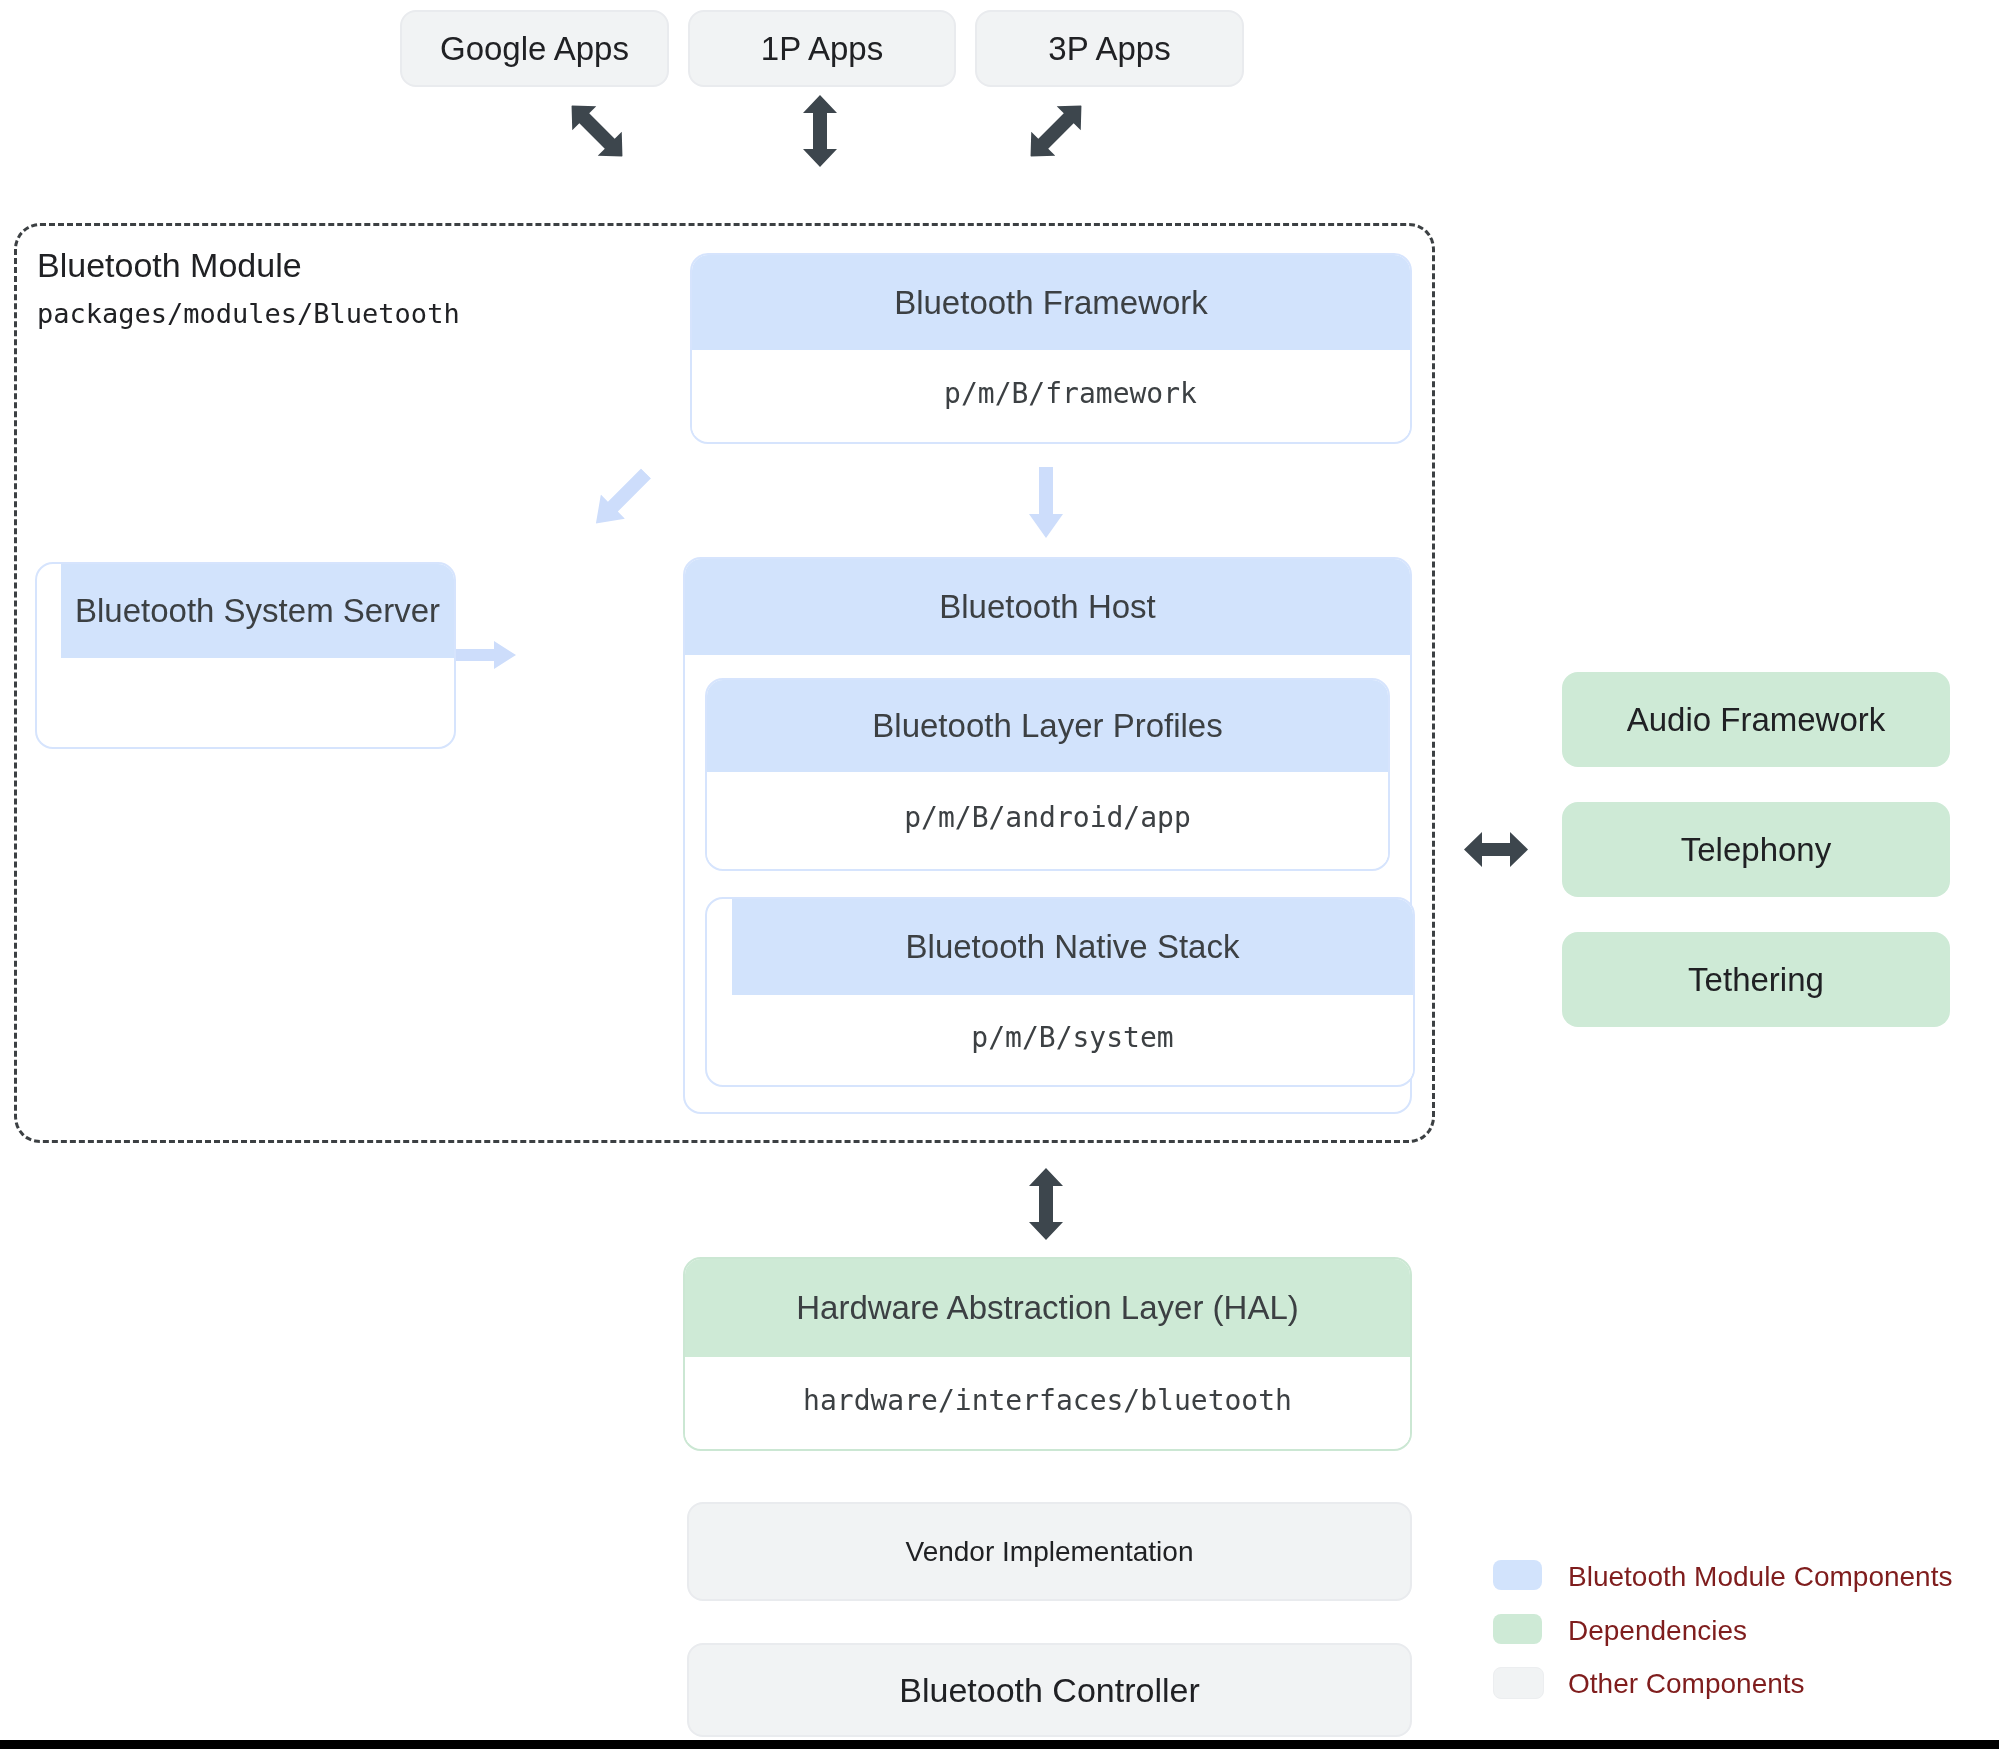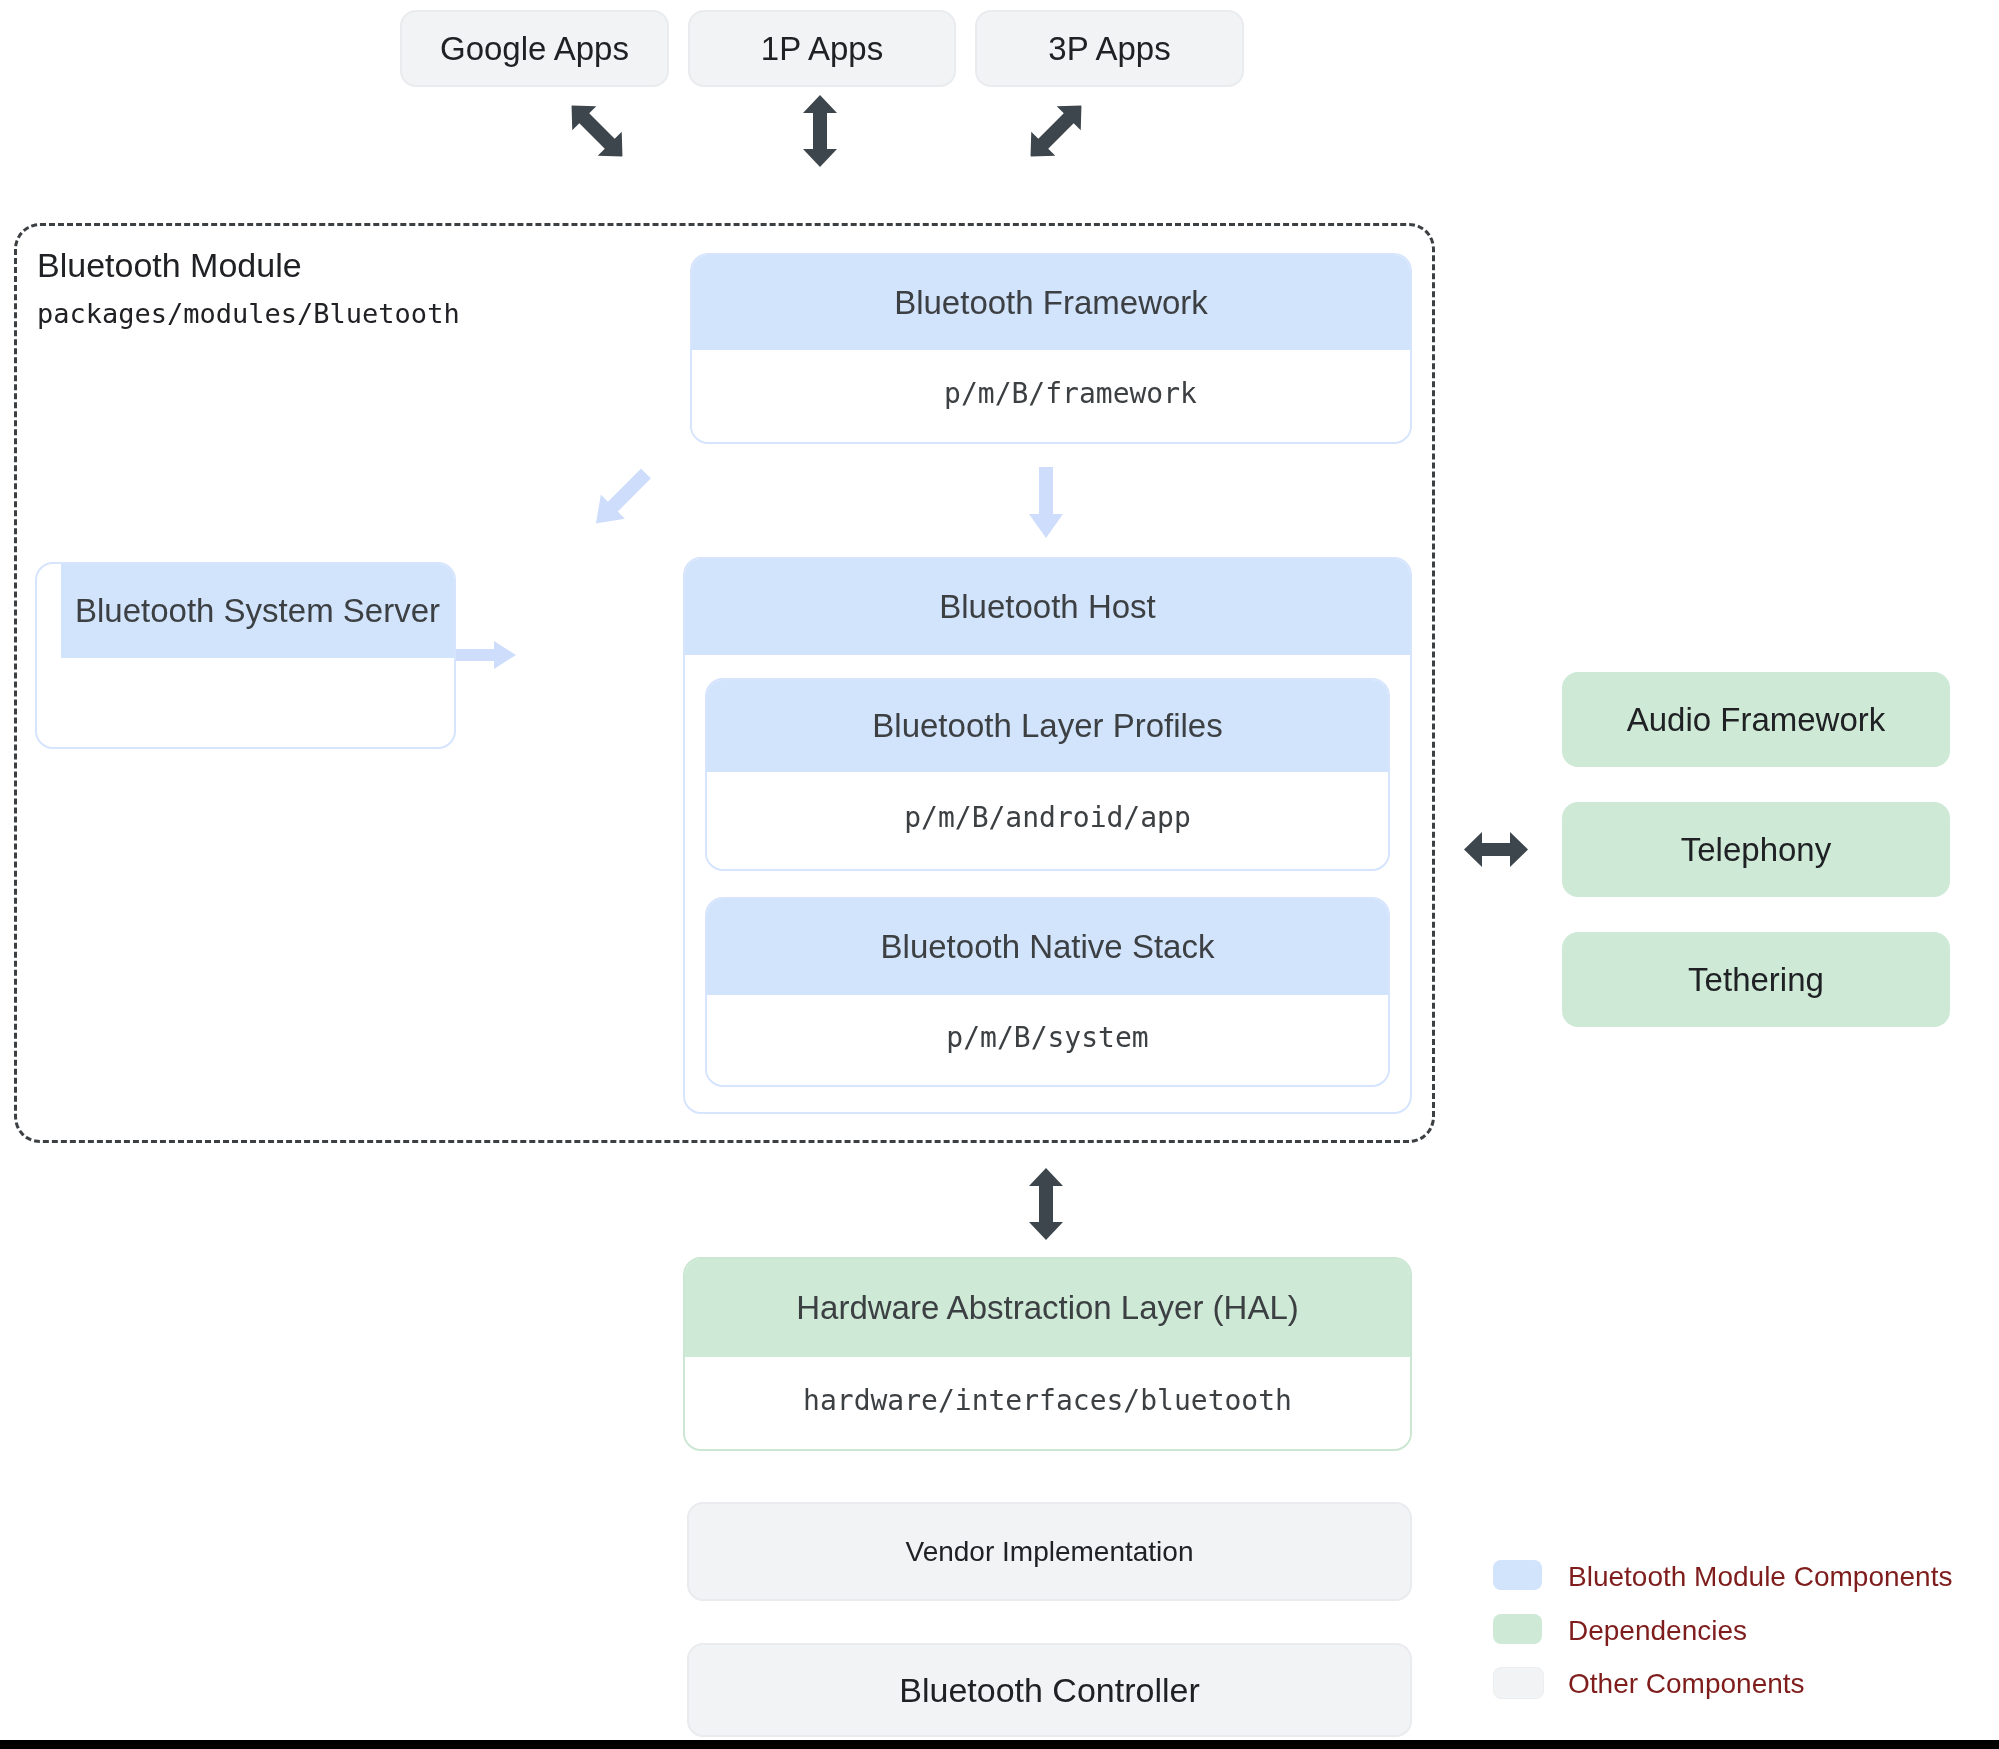--- a/index.html
+++ b/index.html
@@ -112,21 +112,21 @@
 
   <div class="abs card" style="left:683px; top:557px; width:725px; height:553px;">
     <div class="head" style="height:96px;">Bluetooth Host</div>
   </div>
 
   <div class="abs card" style="left:705px; top:678px; width:681px; height:189px;">
     <div class="head" style="height:92px;">Bluetooth Layer Profiles</div>
     <div class="body" style="height:91px;">p/m/B/android/app</div>
   </div>
 
-  <div class="abs card" style="left:705px; top:897px; width:681px; height:186px;">
+  <div class="abs card" style="left:705px; top:897px; width:681px; height:186px;padding-left:25px;">
     <div class="head" style="height:96px;">Bluetooth Native Stack</div>
     <div class="body" style="height:84px;">p/m/B/system</div>
   </div>
 
   <div class="abs arrow-dark" style="left:1464px; top:832px; width:64px; height:35px;">
     <svg width="64" height="35" viewBox="0 0 64 35">
         <polygon fill="currentColor" points="0,17.5 18,0 18,11 46,11 46,0 64,17.5 46,35 46,24 18,24 18,35"></polygon>
       </svg>
   </div>
 

